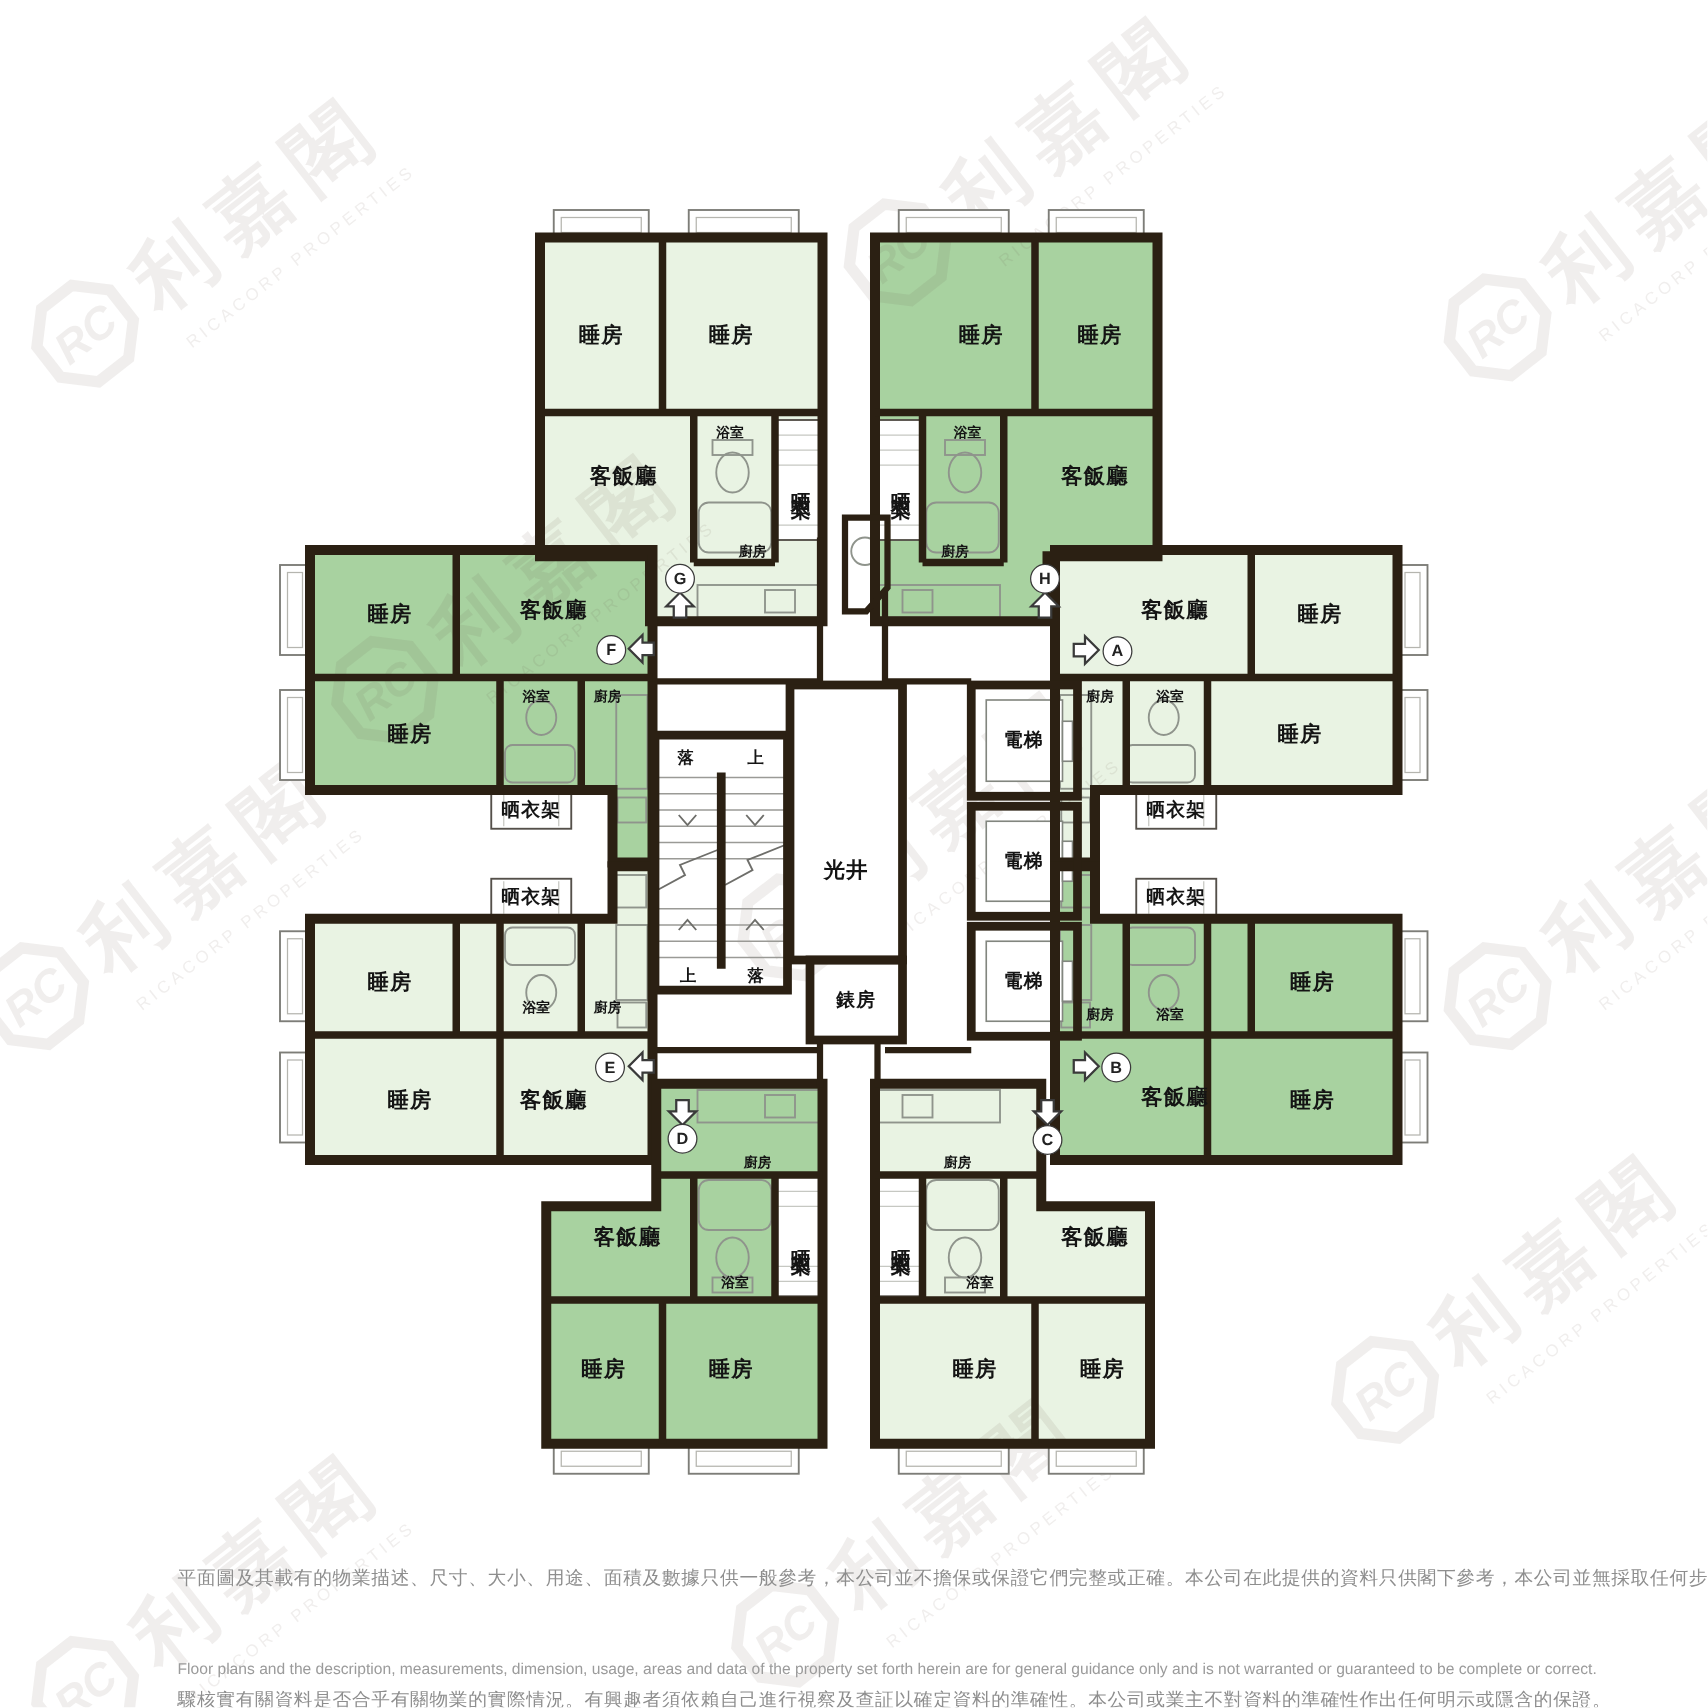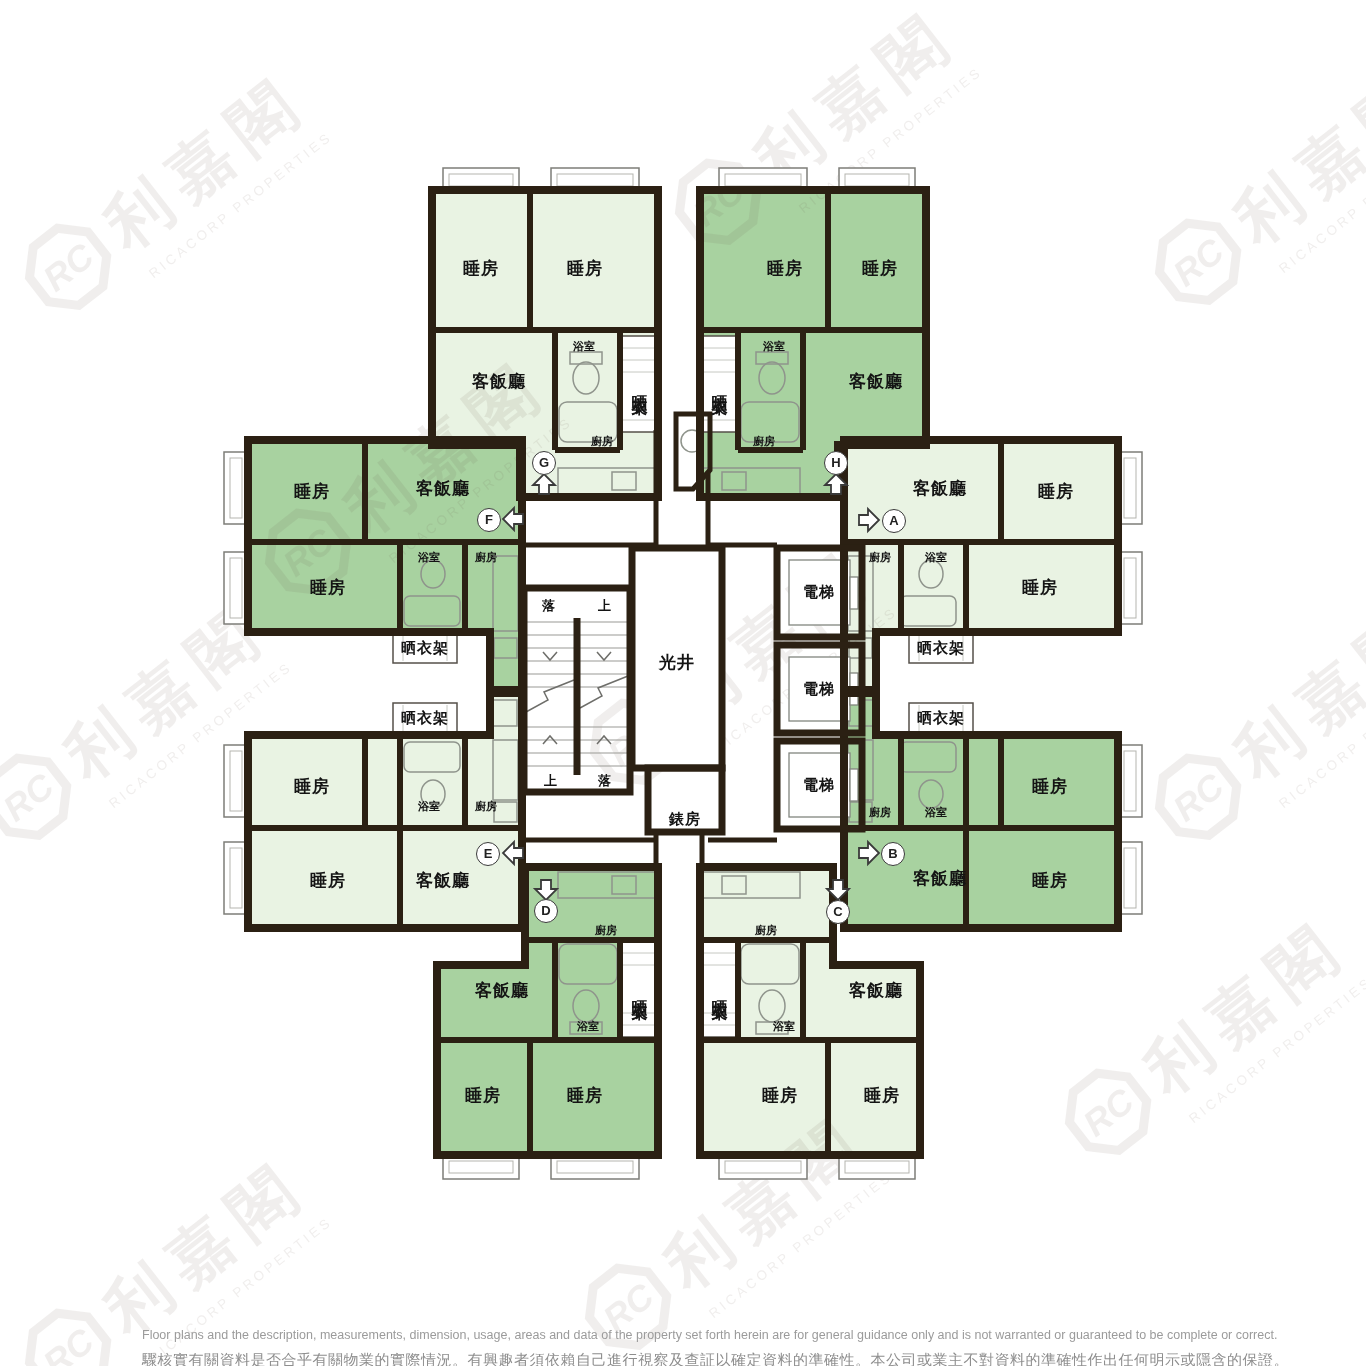--- a/index.html
+++ b/index.html
@@ -304,31 +304,32 @@
 <span class="lbl vert" style="left:719px;top:990px">晒衣架</span>
 <span class="lbl md" style="left:425px;top:648px">晒衣架</span>
 <span class="lbl md" style="left:425px;top:718px">晒衣架</span>
 <span class="lbl md" style="left:941px;top:648px">晒衣架</span>
 <span class="lbl md" style="left:941px;top:718px">晒衣架</span>
 
 <span class="lbl tiny" style="left:549px;top:606px">落</span>
 <span class="lbl tiny" style="left:605px;top:606px">上</span>
 <span class="lbl tiny" style="left:551px;top:781px">上</span>
 <span class="lbl tiny" style="left:605px;top:781px">落</span>
-<span class="lbl" style="left:677px;top:662px">光井</span>
-<span class="lbl md" style="left:685px;top:819px">錶房</span>
+<span class="lbl" style="left:677px;top:696px">光井</span>
+<span class="lbl md" style="left:685px;top:800px">錶房</span>
 <span class="lbl md" style="left:819px;top:592px">電梯</span>
 <span class="lbl md" style="left:819px;top:689px">電梯</span>
 <span class="lbl md" style="left:819px;top:785px">電梯</span>
 
 <span class="circ" style="left:894px;top:521px">A</span>
 <span class="circ" style="left:893px;top:854px">B</span>
 <span class="circ" style="left:838px;top:912px">C</span>
 <span class="circ" style="left:546px;top:911px">D</span>
 <span class="circ" style="left:488px;top:854px">E</span>
 <span class="circ" style="left:489px;top:520px">F</span>
 <span class="circ" style="left:544px;top:463px">G</span>
 <span class="circ" style="left:836px;top:463px">H</span>
 
+<div class="disc cn" style="top:1253px">平面圖及其載有的物業描述、尺寸、大小、用途、面積及數據只供一般參考，本公司並不擔保或保證它們完整或正確。本公司在此提供的資料只供閣下參考，本公司並無採取任何步</div>
 <div class="disc cn" style="top:1351px">驟核實有關資料是否合乎有關物業的實際情況。有興趣者須依賴自己進行視察及查証以確定資料的準確性。本公司或業主不對資料的準確性作出任何明示或隱含的保證。</div>
 <div class="disc en" style="top:1328px">Floor plans and the description, measurements, dimension, usage, areas and data of the property set forth herein are for general guidance only and is not warranted or guaranteed to be complete or correct.</div>
 
 </div>
 
 </body></html>

